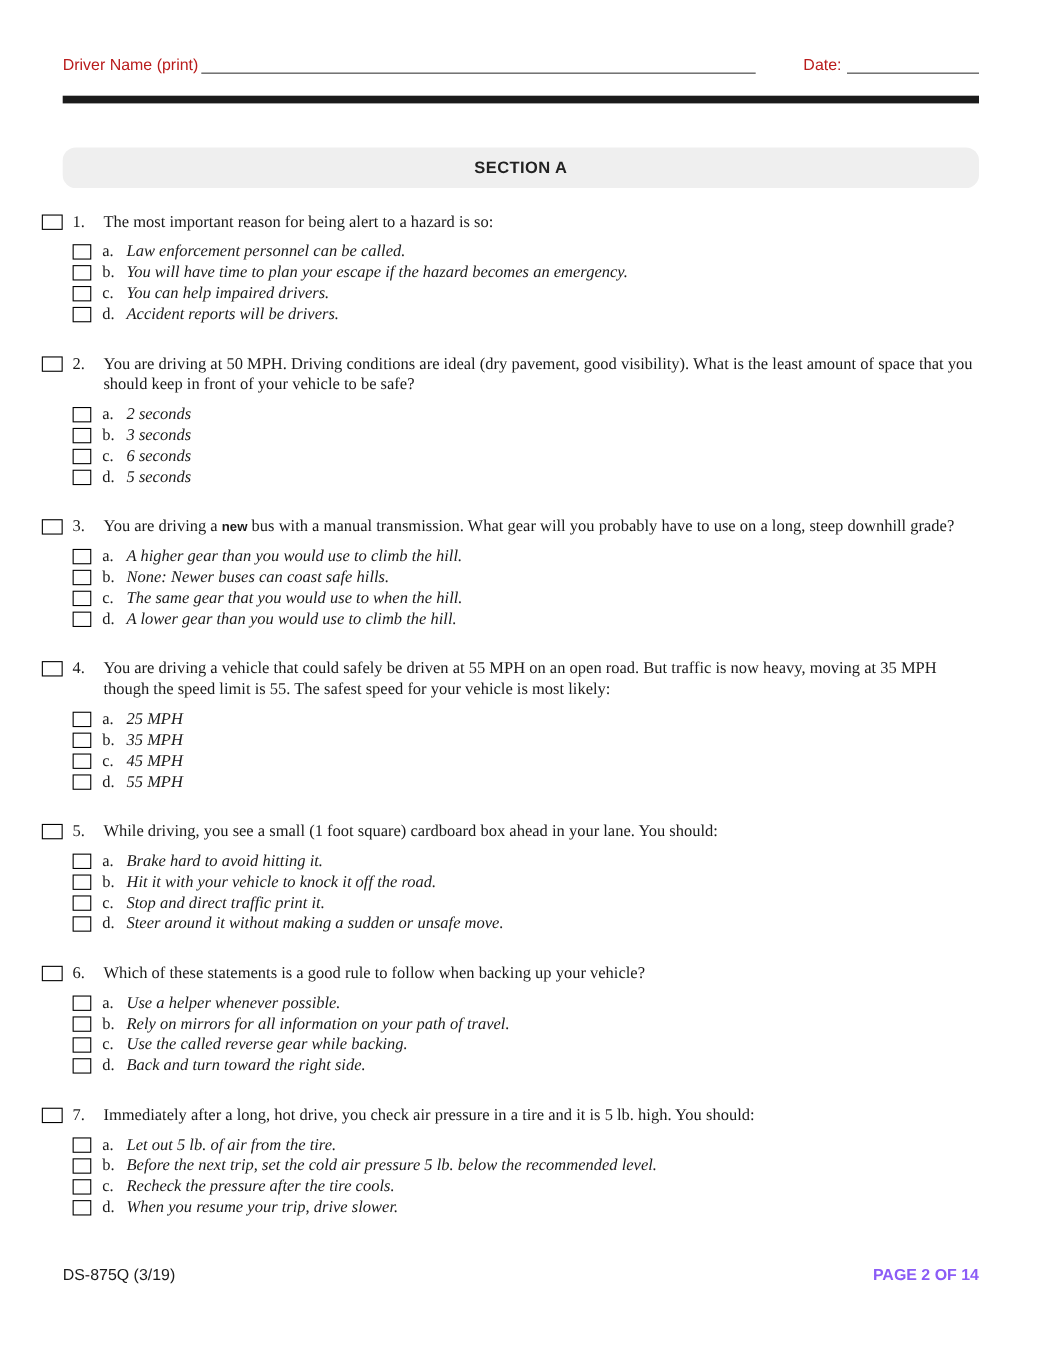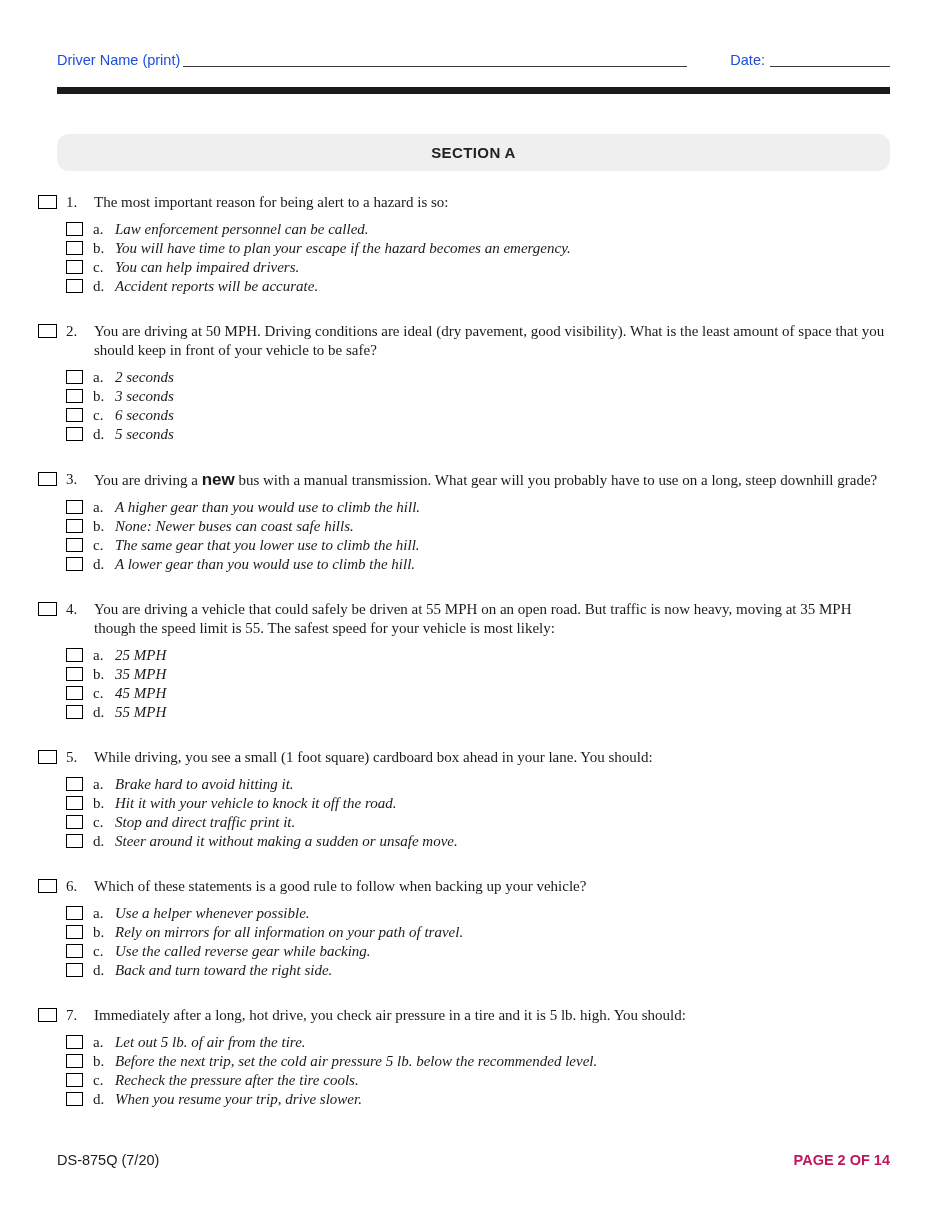--- a/index.html
+++ b/index.html
@@ -14,21 +14,21 @@
     padding: 50px 60px 0 38px;
   }
 
   
   .header-row {
     display: flex;
     align-items: flex-end;
     margin-left: 19px;
     font-family: "Liberation Sans", sans-serif;
     font-size: 14.5px;
-    color: #1d4ed8;
+    color: #b91c1c;
     height: 18px;
   }
   .hdr-label { white-space: nowrap; }
   .fill-line {
     border-bottom: 1.3px solid #3a3a3a;
     height: 14px;
     align-self: flex-end;
     margin-bottom: 1px;
   }
   .fill-line.name { flex: 1; margin-left: 3px; margin-right: 43px; }
@@ -68,21 +68,21 @@
     width: 19px; height: 14px;
     border: 1.6px solid #000;
     background: #fff;
     margin-top: 2px;
   }
   .q-num { flex: 0 0 28px; margin-left: 9px; }
   .q-text { flex: 1; }
   .q-bold {
     font-family: "Liberation Sans", sans-serif;
     font-weight: 700;
-    font-size: 17px;
+    font-size: 12px;
   }
 
   .options { margin-top: 8px; margin-left: 28px; }
   .option { display: flex; align-items: flex-start; font-size: 15px; line-height: 19px; }
   .opt-checkbox {
     flex: 0 0 17px;
     width: 17px; height: 14px;
     border: 1.5px solid #000;
     background: #fff;
     margin-top: 2.5px;
@@ -96,21 +96,21 @@
     left: 57px;
     right: 60px;
     top: 1152px;
     display: flex;
     justify-content: space-between;
     align-items: baseline;
     font-family: "Liberation Sans", sans-serif;
     font-size: 14.5px;
     color: #1c1c1c;
   }
-  .footer .page-num { font-weight: 700; color: #be185d; }
+  .footer .page-num { font-weight: 700; color: #8b5cf6; }
 </style>
 </head>
 <body>
 
 <div class="page">
 
   <div class="header-row">
     <span class="hdr-label">Driver Name (print)</span>
     <span class="fill-line name"></span>
     <span class="hdr-label">Date:</span>
@@ -142,21 +142,21 @@
             <span class="opt-text">You will have time to plan your escape if the hazard becomes an emergency.</span>
           </div>
           <div class="option">
             <span class="opt-checkbox"></span>
             <span class="opt-letter">c.</span>
             <span class="opt-text">You can help impaired drivers.</span>
           </div>
           <div class="option">
             <span class="opt-checkbox"></span>
             <span class="opt-letter">d.</span>
-            <span class="opt-text">Accident reports will be accurate.</span>
+            <span class="opt-text">Accident reports will be drivers.</span>
           </div>
         </div>
       </div>
       <div class="question">
         <div class="q-head">
           <span class="q-checkbox"></span>
           <span class="q-num">2.</span>
           <div class="q-text"><span>You are driving at 50 MPH. Driving conditions are ideal (dry pavement, good visibility). What is the least amount of space that you should keep in front of your vehicle to be safe?</span></div>
         </div>
         <div class="options">
@@ -195,21 +195,21 @@
             <span class="opt-text">A higher gear than you would use to climb the hill.</span>
           </div>
           <div class="option">
             <span class="opt-checkbox"></span>
             <span class="opt-letter">b.</span>
             <span class="opt-text">None: Newer buses can coast safe hills.</span>
           </div>
           <div class="option">
             <span class="opt-checkbox"></span>
             <span class="opt-letter">c.</span>
-            <span class="opt-text">The same gear that you lower use to climb the hill.</span>
+            <span class="opt-text">The same gear that you would use to when the hill.</span>
           </div>
           <div class="option">
             <span class="opt-checkbox"></span>
             <span class="opt-letter">d.</span>
             <span class="opt-text">A lower gear than you would use to climb the hill.</span>
           </div>
         </div>
       </div>
       <div class="question">
         <div class="q-head">
@@ -323,17 +323,17 @@
           <div class="option">
             <span class="opt-checkbox"></span>
             <span class="opt-letter">d.</span>
             <span class="opt-text">When you resume your trip, drive slower.</span>
           </div>
         </div>
       </div>
     </main>
 
   <div class="footer">
-    <span>DS-875Q (7/20)</span>
+    <span>DS-875Q (3/19)</span>
     <span class="page-num">PAGE 2 OF 14</span>
   </div>
 
 </div>
 
 </body></html>

